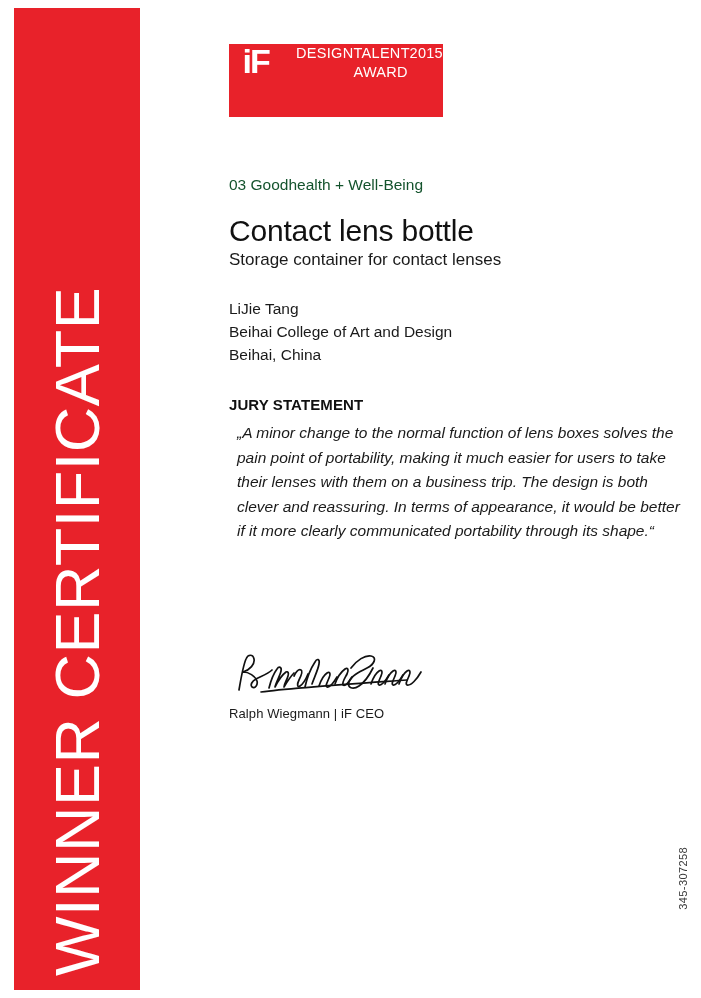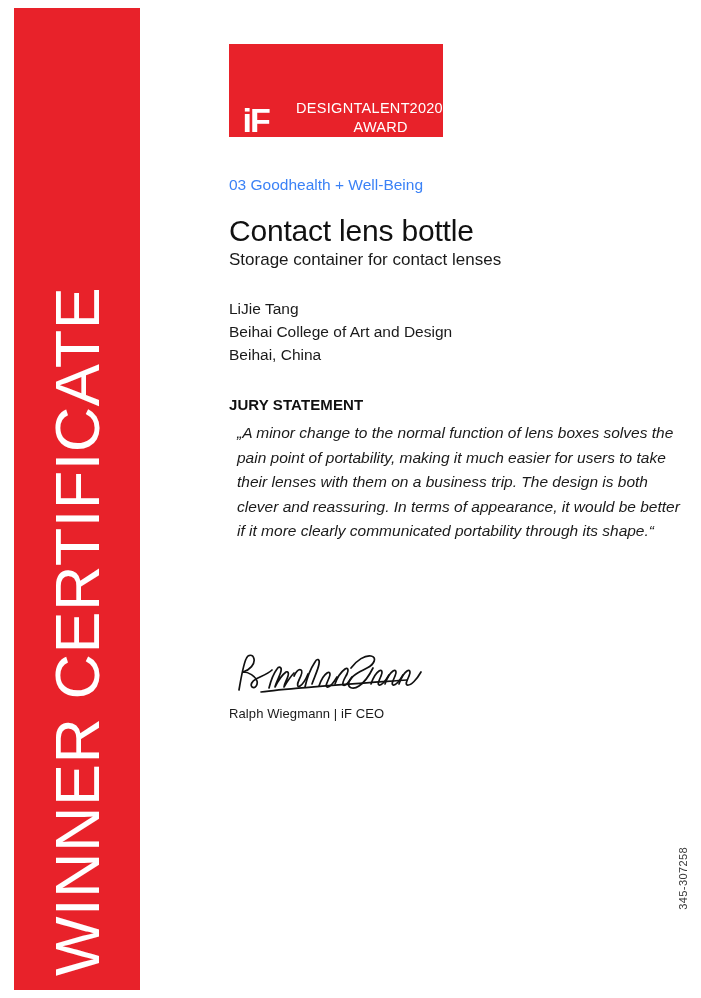--- a/index.html
+++ b/index.html
@@ -49,24 +49,24 @@
     white-space: nowrap;
     font-family: "Liberation Sans", sans-serif;
   }
 
   
   .logo {
     position: absolute;
     left: 229px;
     top: 44px;
     width: 214px;
-    height: 93px;
+    height: 73px;
     background: #e8222a;
     display: flex;
-    align-items: flex-end;
+    align-items: flex-start;
   }
   .logo-if {
     width: 63px;
     display: flex;
     align-items: center;
     justify-content: center;
     position: relative;
   }
   .logo-if .glyph {
     color: #ffffff;
@@ -96,21 +96,21 @@
 
   
   .content {
     position: absolute;
     left: 229px;
     top: 176px;
     width: 452px;
   }
   .category {
     font-size: 15.5px;
-    color: #3b82f6;
+    color: #14532d;
     margin: 0 0 20px 0;
     font-weight: 400;
   }
   .title {
     font-size: 30px;
     font-weight: 400;
     color: #111111;
     margin: 0 0 2px 0;
     letter-spacing: -0.2px;
     line-height: 1.12;
@@ -195,21 +195,21 @@
   </div>
 
   <div class="logo">
     <div class="logo-if">
       <span class="glyph">iF</span>
     </div>
     <div class="logo-divider"></div>
     <div class="logo-lines">
       <div>DESIGN</div>
       <div>TALENT AWARD</div>
-      <div>2020</div>
+      <div>2015</div>
     </div>
   </div>
 
   <div class="content">
     <div class="category">03 Goodhealth + Well-Being</div>
     <h1 class="title">Contact lens bottle</h1>
     <div class="subtitle">Storage container for contact lenses</div>
 
     <div class="meta-block">
       <div class="meta-line">LiJie Tang</div>

